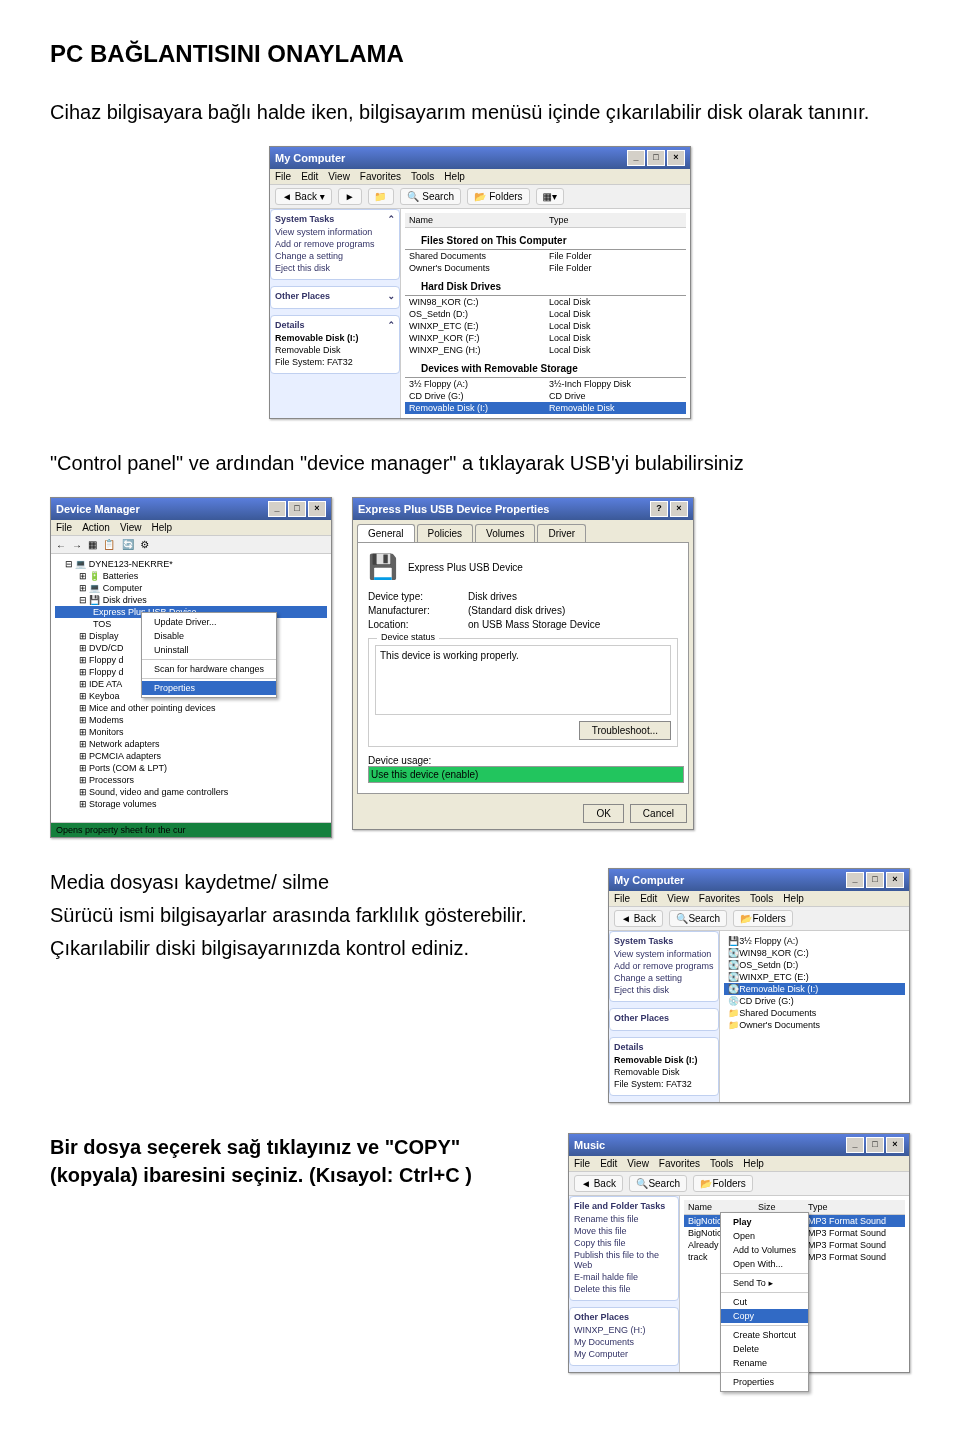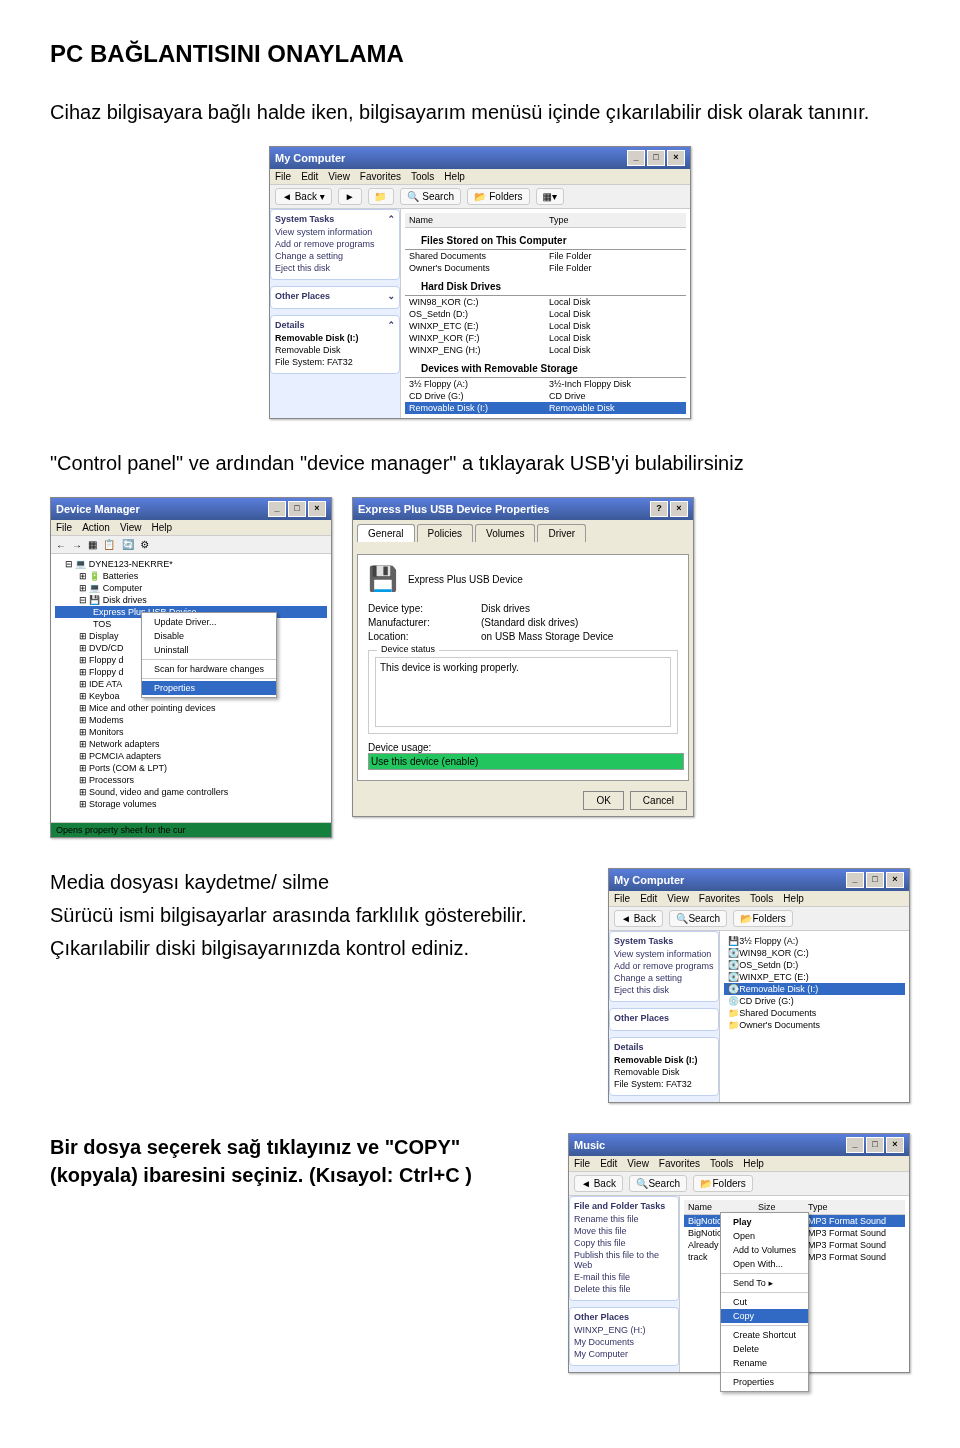--- a/index.html
+++ b/index.html
@@ -75,26 +75,26 @@
   }
   .side-group .sg-title { font-weight: bold; color: #336; margin-bottom: 3px; display:flex; justify-content:space-between; }
   .side-group .sg-item { margin: 2px 0; color: #336; font-size:9px; }
   .content-pane { flex: 1; padding: 4px; font-size: 10px; }
   .col-headers { display:flex; border-bottom:1px solid #ccc; background:#f0f0f0; padding:2px 4px; font-size:9px; }
   .col-headers span:first-child { width: 140px; }
   .section-head { font-weight:bold; padding:3px 16px; border-bottom:1px solid #999; margin-top:4px; font-size:10px; }
   .file-row { display:flex; padding:1px 4px; font-size:9px; }
   .file-row span:first-child { width: 140px; }
   .file-row.selected { background:#316ac5; color:#fff; }
-  .dialog-tabs { display:flex; background:#ece9d8; padding:4px 4px 12px 4px; gap:2px; font-size:10px; }
+  .dialog-tabs { display:flex; background:#ece9d8; padding:4px 4px 0 4px; gap:2px; font-size:10px; }
   .dialog-tabs .tab { padding:3px 10px; background:#ece9d8; border:1px solid #999; border-bottom:none; border-radius:3px 3px 0 0; }
   .dialog-tabs .tab.active { background:#fff; }
   .dialog-body { background:#fff; margin:0 4px 4px 4px; border:1px solid #999; padding:10px; font-size:10px; }
   .prop-row { display:flex; margin:3px 0; }
-  .prop-row .plabel { width:113px; }
+  .prop-row .plabel { width:100px; }
   .fieldset { border:1px solid #ccc; padding:6px; margin:8px 0; position:relative; }
   .fieldset .legend { position:absolute; top:-7px; left:8px; background:#fff; padding:0 4px; font-size:9px; }
   .win-btn { padding:3px 12px; border:1px solid #888; background:#ece9d8; font-size:10px; }
   .dialog-footer { display:flex; justify-content:flex-end; gap:6px; padding:6px; }
   .tree-item { padding:1px 0 1px 14px; font-size:9px; }
   .tree-item.l1 { padding-left: 10px; }
   .tree-item.l2 { padding-left: 24px; }
   .tree-item.l3 { padding-left: 38px; }
   .tree-item.selected { background:#316ac5; color:#fff; }
   .ctx-menu {
@@ -321,20 +321,23 @@
       <div class="prop-row">
           <span class="plabel">Location:</span>
           <span>on USB Mass Storage Device</span>
         </div>
       <div class="fieldset">
         <div class="legend">Device status</div>
         <div style="border:1px solid #ccc; padding:4px; height:60px; overflow:auto; background:#fff;">
           <div>This device is working properly.</div>
           <br>
         </div>
+        <div style="text-align:right; margin-top:6px;">
+          <button class="win-btn">Troubleshoot...</button>
+        </div>
       </div>
       <div>Device usage:</div>
       <div class="select-box">Use this device (enable)</div>
     </div>
     <div class="dialog-footer">
       <button class="win-btn">OK</button>
       <button class="win-btn">Cancel</button>
     </div>
   </div>
 </div>
@@ -435,21 +438,21 @@
     <div class="explorer-body">
       <div class="sidebar" style="width:110px;">
         <div class="side-group">
           <div class="sg-title">
               <span>File and Folder Tasks</span>
             </div>
           <div class="sg-item">Rename this file</div>
           <div class="sg-item">Move this file</div>
           <div class="sg-item">Copy this file</div>
           <div class="sg-item">Publish this file to the Web</div>
-          <div class="sg-item">E-mail this file</div>
+          <div class="sg-item">E-mail halde file</div>
           <div class="sg-item">Delete this file</div>
         </div>
         <div class="side-group">
           <div class="sg-title">
               <span>Other Places</span>
             </div>
           <div class="sg-item">WINXP_ENG (H:)</div>
           <div class="sg-item">My Documents</div>
           <div class="sg-item">My Computer</div>
         </div>

